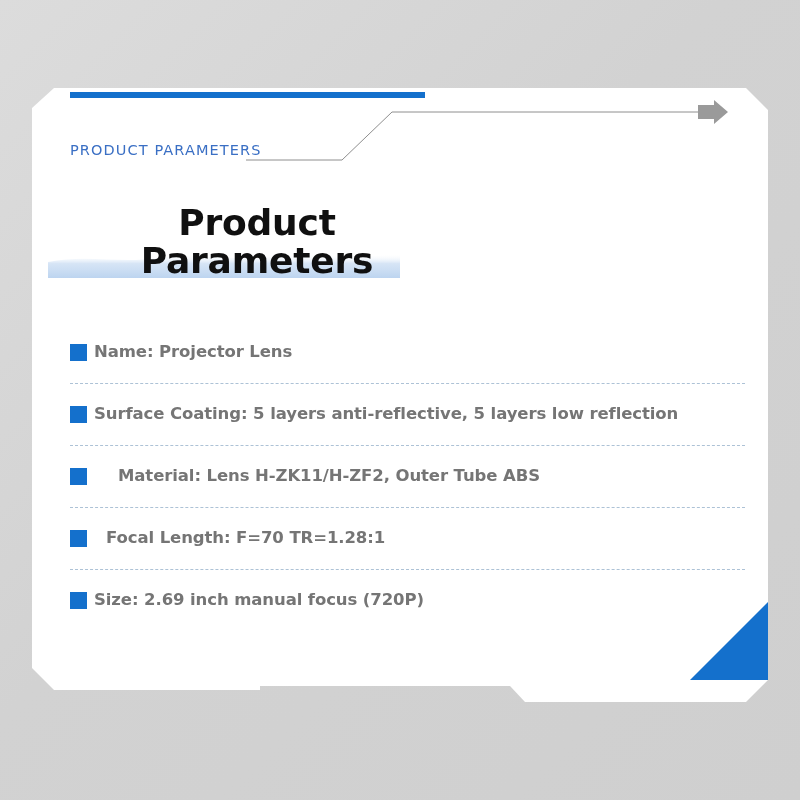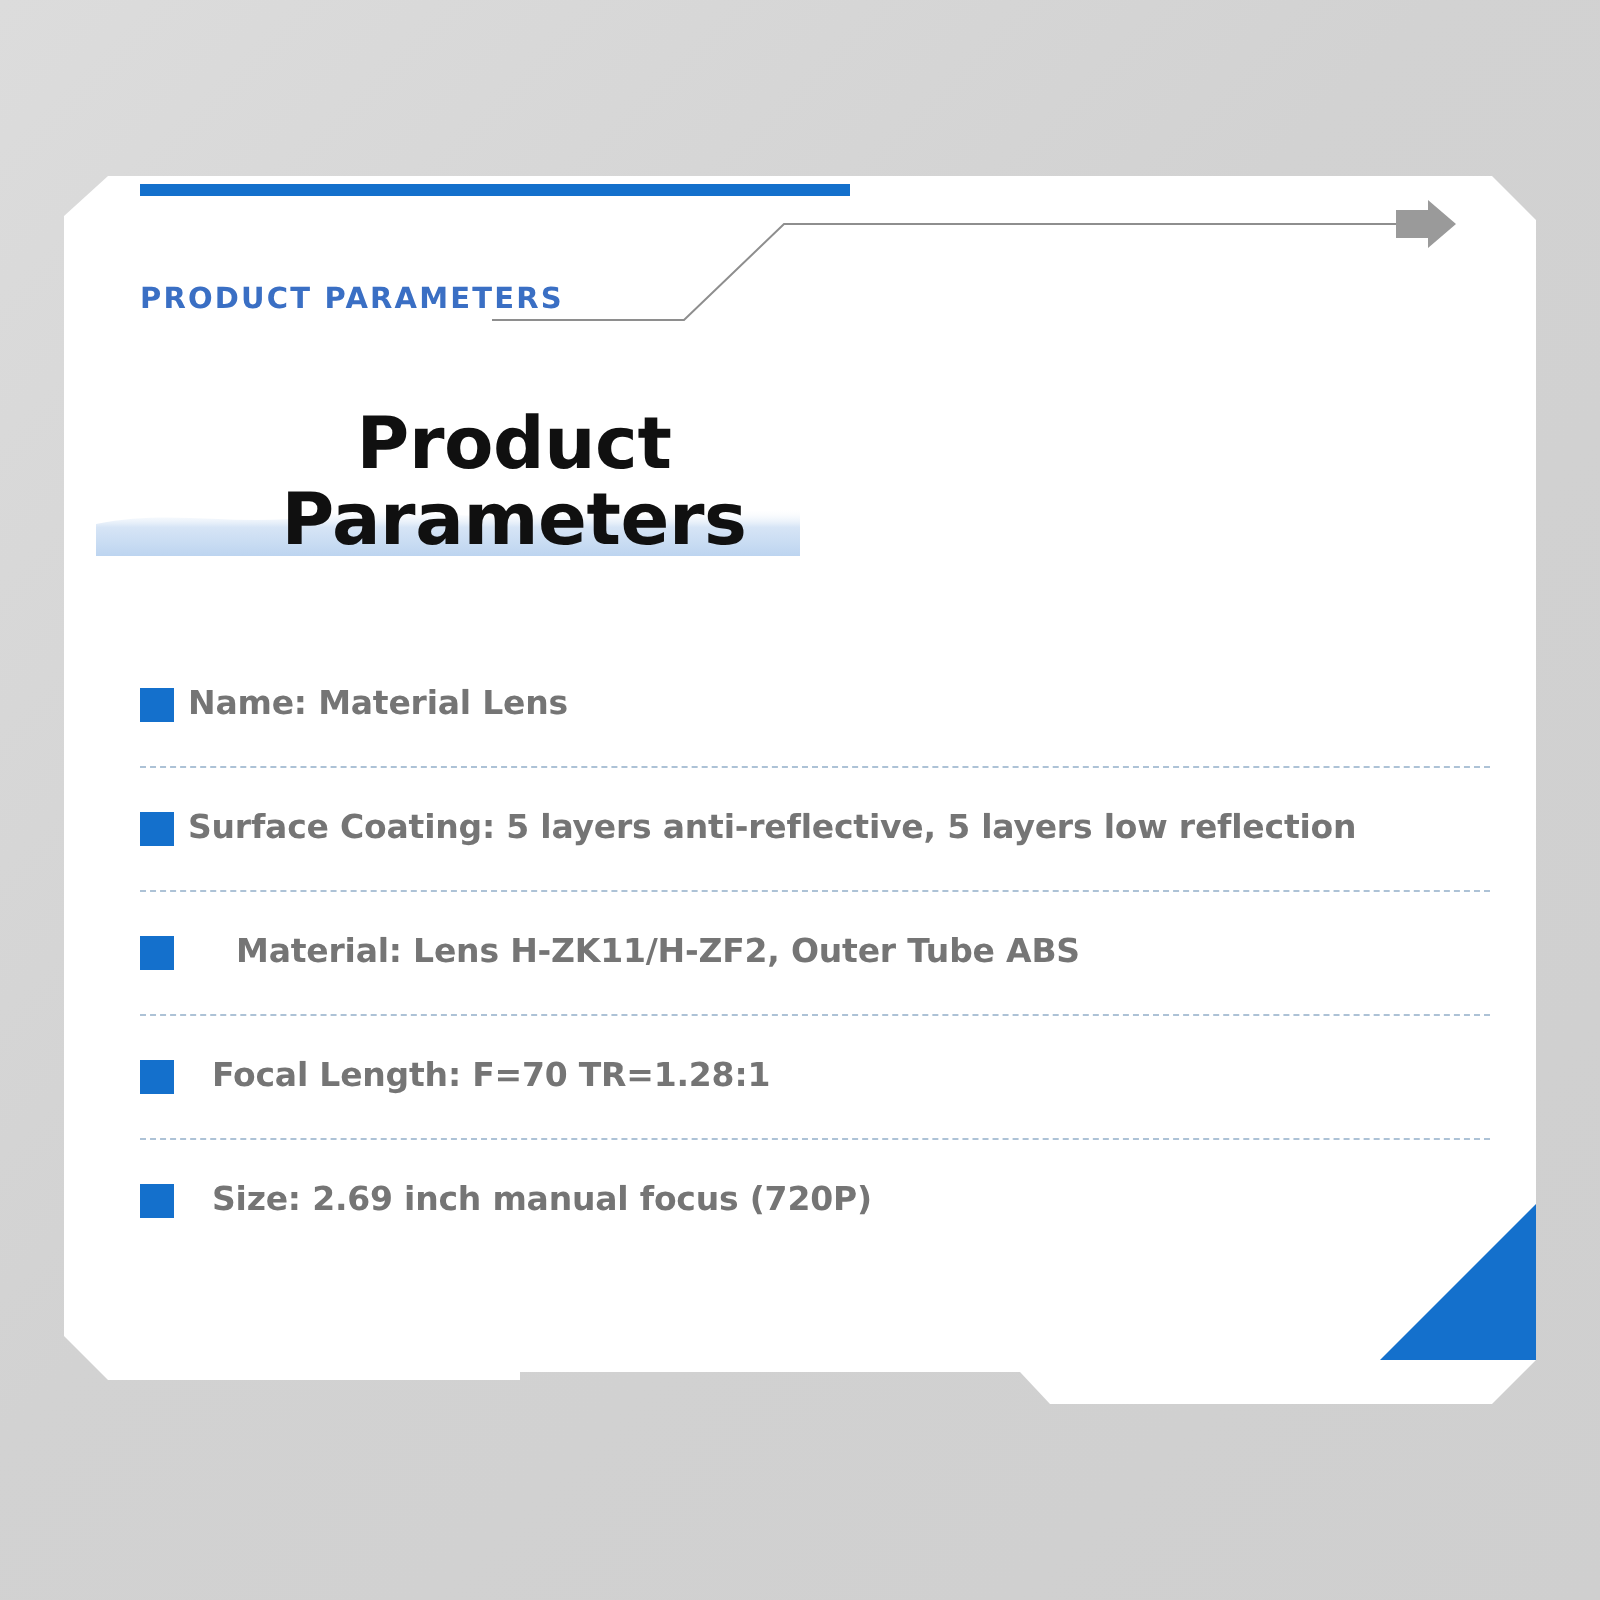--- a/index.html
+++ b/index.html
@@ -59,21 +59,20 @@
     background: #1470cc;
   }
 
   
   #eyebrow-row {
     position: absolute;
     left: 0;
     top: 52px;
     width: 728px;
     height: 40px;
-    font-weight: bold;
   }
 
   #eyebrow-label {
     position: absolute;
     left: 38px;
     top: 0px;
     font-size: 14.5px;
     letter-spacing: 1.1px;
     color: #3a6fc4;
     white-space: nowrap;
@@ -213,40 +212,40 @@
 
     <div id="title-text">
       <span id="title-line1">Product</span>
       <span id="title-line2">Parameters</span>
     </div>
   </div>
 
   <div id="spec-list">
       <div class="spec-row">
         <div class="spec-bullet"></div>
-        <div class="spec-text" style="left: 62px;">Name: Material Lens</div>
+        <div class="spec-text" style="left: 62px;">Name: Projector Lens</div>
         <div class="spec-sep"></div>
       </div>
       <div class="spec-row">
         <div class="spec-bullet"></div>
         <div class="spec-text" style="left: 62px;">Surface Coating: 5 layers anti-reflective, 5 layers low reflection</div>
         <div class="spec-sep"></div>
       </div>
       <div class="spec-row">
         <div class="spec-bullet"></div>
         <div class="spec-text" style="left: 62px; margin-left: 24px;">Material: Lens H-ZK11/H-ZF2, Outer Tube ABS</div>
         <div class="spec-sep"></div>
       </div>
       <div class="spec-row">
         <div class="spec-bullet"></div>
         <div class="spec-text" style="left: 74px;">Focal Length: F=70 TR=1.28:1</div>
         <div class="spec-sep"></div>
       </div>
       <div class="spec-row">
         <div class="spec-bullet"></div>
-        <div class="spec-text" style="left: 74px; text-align: right;">Size: 2.69 inch manual focus (720P)</div>
+        <div class="spec-text" style="left: 62px; text-align: right;">Size: 2.69 inch manual focus (720P)</div>
         <div class="spec-sep"></div>
       </div>
     </div>
 
   <div id="corner-triangle"></div>
 
 </div>
 
 </body></html>

